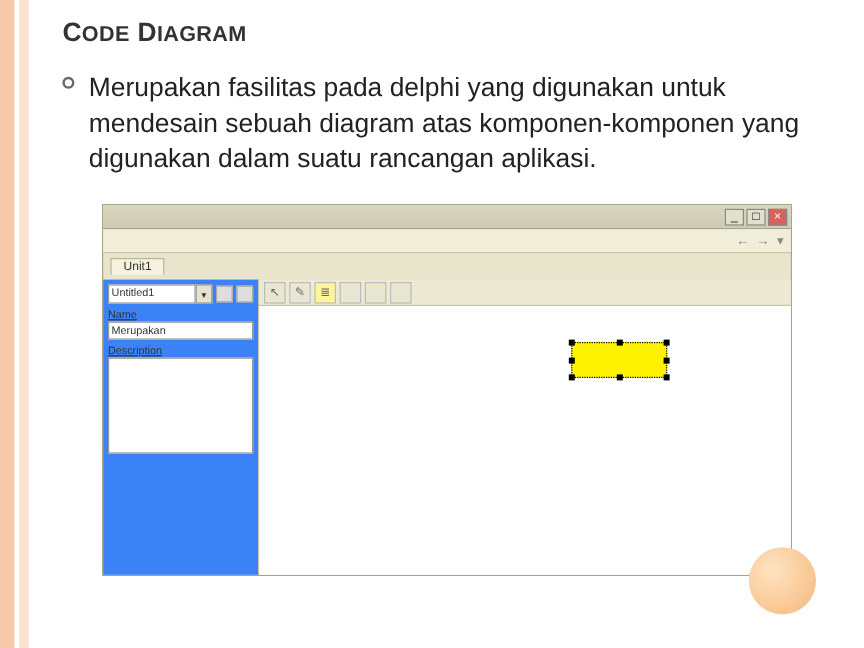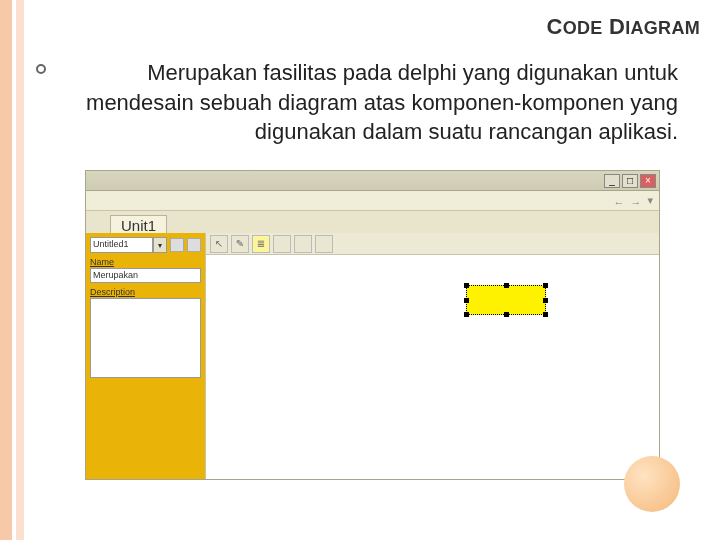--- a/index.html
+++ b/index.html
@@ -5,21 +5,21 @@
   * { box-sizing: border-box; margin: 0; padding: 0; }
   body {
     width: 720px; height: 540px;
     background: #fff;
     font-family: Arial, sans-serif;
     position: relative;
     overflow: hidden;
   }
   .left-strip { position: absolute; top: 0; left: 0; width: 12px; height: 540px; background: #f7c9a8; }
   .left-strip-2 { position: absolute; top: 0; left: 16px; width: 8px; height: 540px; background: #fbe0d0; }
-  .content { position: absolute; left: 36px; top: 14px; right: 20px; text-align: right; }
+  .content { position: absolute; left: 52px; top: 14px; right: 20px; }
   .title {
     font-weight: bold; color: #333;
     font-size: 22px;
     letter-spacing: 0.3px;
   }
   .title .small { font-size: 18px; }
   .bullet-row { display: flex; margin-top: 18px; }
   .bullet {
     width: 10px; height: 10px; border: 2px solid #666; border-radius: 50%;
     margin-top: 6px; margin-right: 12px; flex: 0 0 auto;
@@ -39,29 +39,29 @@
   }
   .win-btn { width: 16px; height: 14px; border: 1px solid #888; background: #e2e0cc; display:flex; align-items:center; justify-content:center; font-size:10px; }
   .win-close { background: #d9605e; color:#fff; }
   .navbar {
     height: 20px; background: #f0edd8;
     border-bottom: 1px solid #c8c4a8;
     display:flex; justify-content:flex-end; align-items:center;
     padding-right:6px; gap:6px; font-size:11px; color:#888;
   }
   .unit-tab {
-    position: absolute; left: 24px; top: 44px;
-    padding: 1px 10px; font-size: 15px; color: #333;
+    position: absolute; left: 6px; top: 44px;
+    padding: 1px 10px; font-size: 10px; color: #333;
     background: #f5f2de; border: 1px solid #b8b49a;
     border-bottom: none;
   }
   .workrow { position: absolute; left: 0; top: 62px; right: 0; bottom: 0; display:flex; }
   .sidepanel {
-    width: 120px; border-right: 1px solid #c8c4a8;
-    background: #eab308; padding: 4px;
+    width: 130px; border-right: 1px solid #c8c4a8;
+    background: #3b82f6; padding: 4px;
     font-size: 9px; color:#333;
   }
   .combo {
     display:flex; align-items:center; margin-bottom:4px;
   }
   .combo-field {
     flex:1; height:16px; background:#fff; border:1px solid #999;
     font-size:9px; padding:1px 2px;
   }
   .combo-arrow { width:14px; height:16px; border:1px solid #999; background:#e5e3cd; display:flex; align-items:center; justify-content:center; font-size:8px; }

